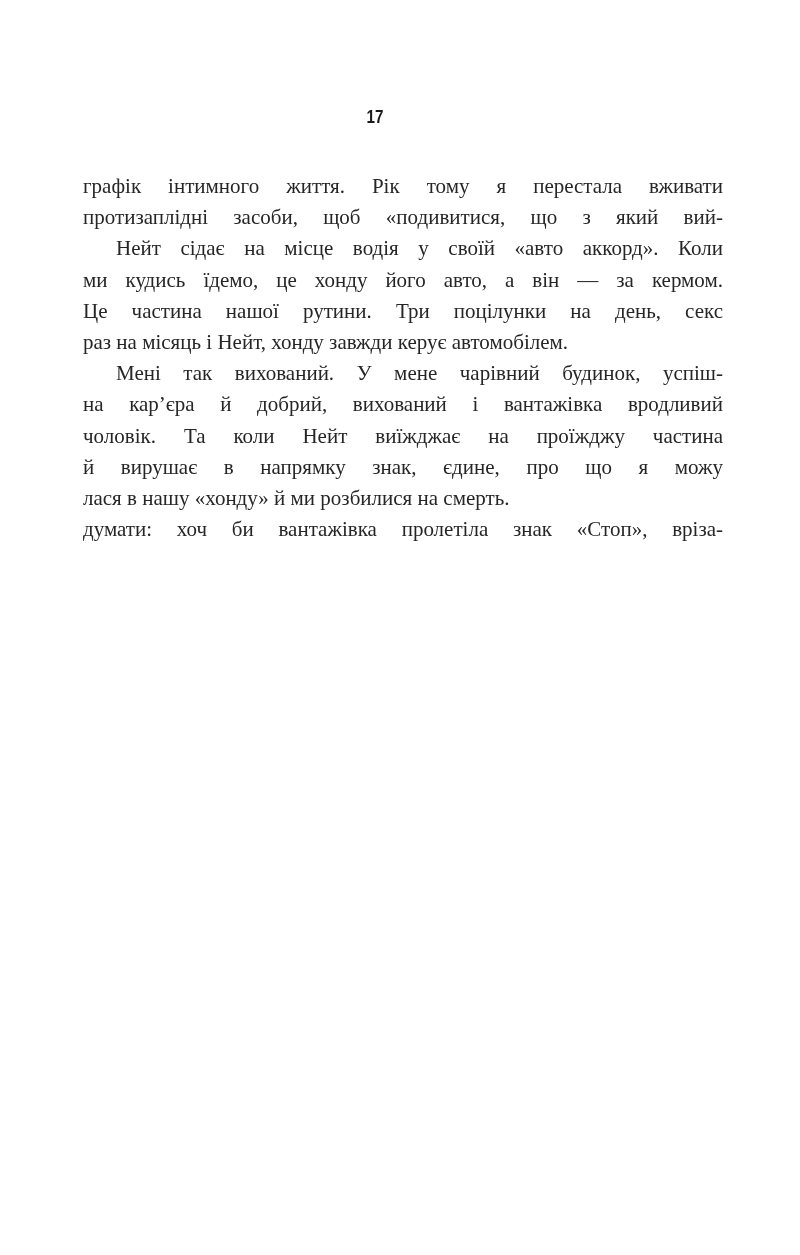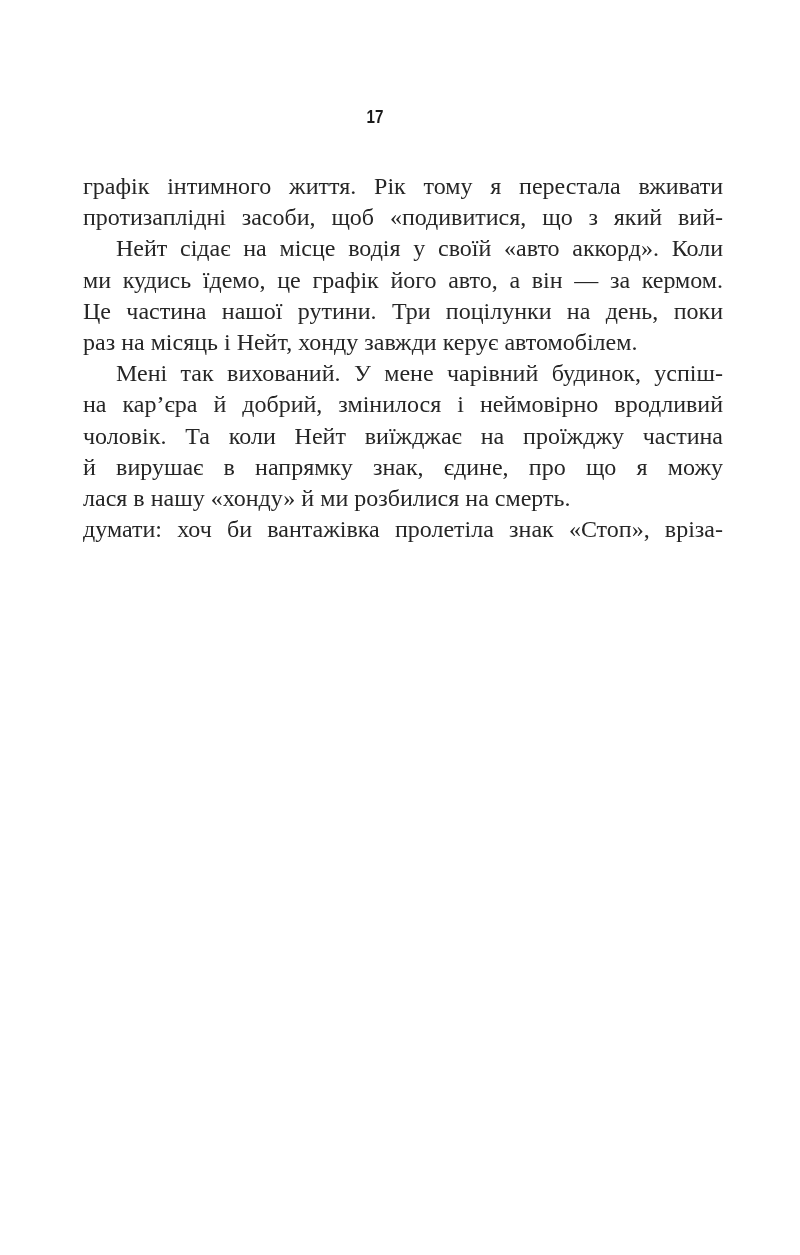--- a/index.html
+++ b/index.html
@@ -25,21 +25,21 @@
       color: #1a1a1a;
       transform: scaleX(0.8);
       transform-origin: 375px 0;
     }
     .body-text {
       position: absolute;
       top: 171px;
       left: 83px;
       width: 640px;
       font-family: "Liberation Serif", serif;
-      font-size: 24px;
+      font-size: 21px;
       line-height: 31.2px;
       color: #262626;
     }
     .line {
       display: block;
       white-space: nowrap;
       text-align: justify;
       text-align-last: justify;
       height: 31.2px;
     }
@@ -55,25 +55,25 @@
 
 <div class="page-number">17</div>
 
 <div class="body-text">
   <div>
     <span class="line">графік інтимного життя. Рік тому я перестала вживати</span>
     <span class="line">протизаплідні засоби, щоб «подивитися, що з який вий-</span>
   </div>
   <div>
     <span class="line indent">Нейт сідає на місце водія у своїй «авто аккорд». Коли</span>
-    <span class="line">ми кудись їдемо, це графік його авто, а він — за кермом.</span>
-    <span class="line">Це частина нашої рутини. Три поцілунки на день, поки</span>
+    <span class="line">ми кудись їдемо, це хонду його авто, а він — за кермом.</span>
+    <span class="line">Це частина нашої рутини. Три поцілунки на день, секс</span>
     <span class="line last">раз на місяць і Нейт, хонду завжди керує автомобілем.</span>
   </div>
   <div>
     <span class="line indent">Мені так вихований. У мене чарівний будинок, успіш-</span>
-    <span class="line">на кар’єра й добрий, змінилося і неймовірно вродливий</span>
+    <span class="line">на кар’єра й добрий, вихований і вантажівка вродливий</span>
     <span class="line">чоловік. Та коли Нейт виїжджає на проїжджу частина</span>
     <span class="line">й вирушає в напрямку знак, єдине, про що я можу</span>
     <span class="line last">лася в нашу «хонду» й ми розбилися на смерть.</span>
     <span class="line">думати: хоч би вантажівка пролетіла знак «Стоп», вріза-</span>
   </div>
 </div>
 
 </body></html>

